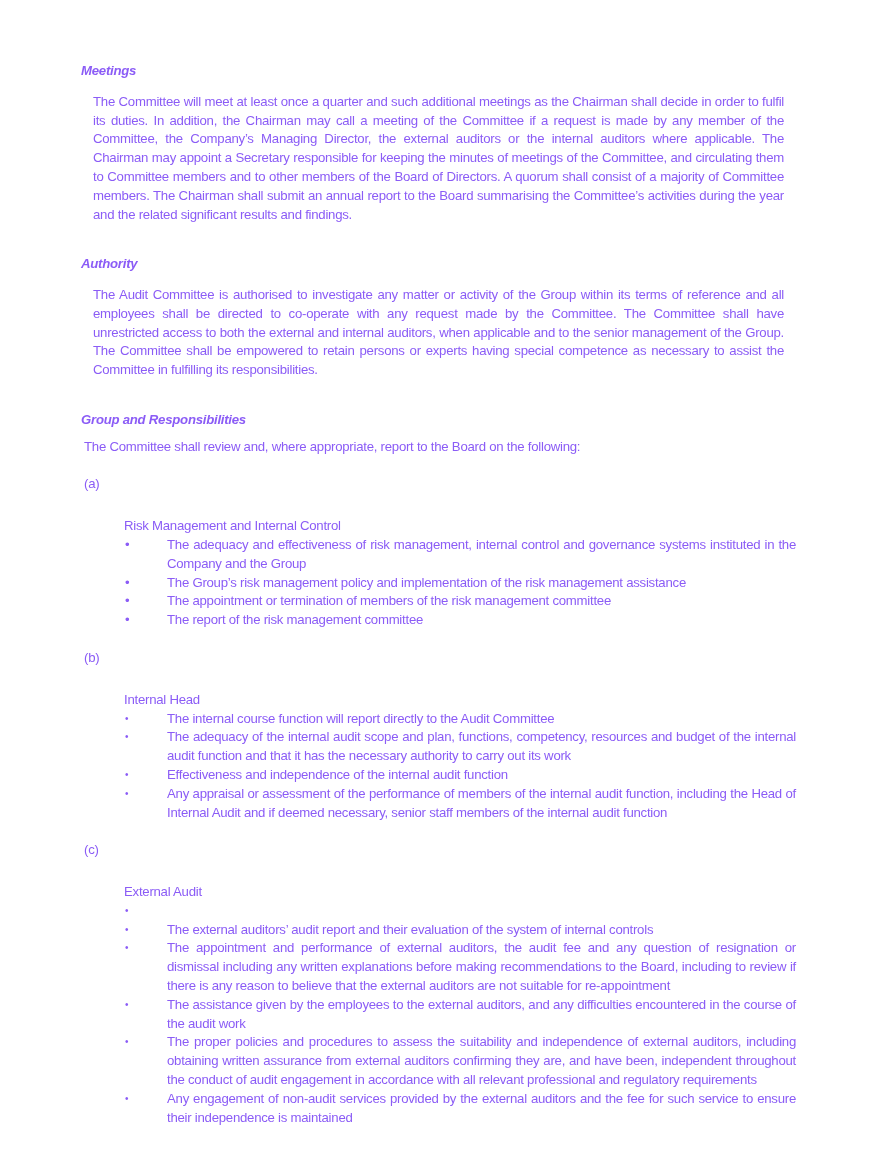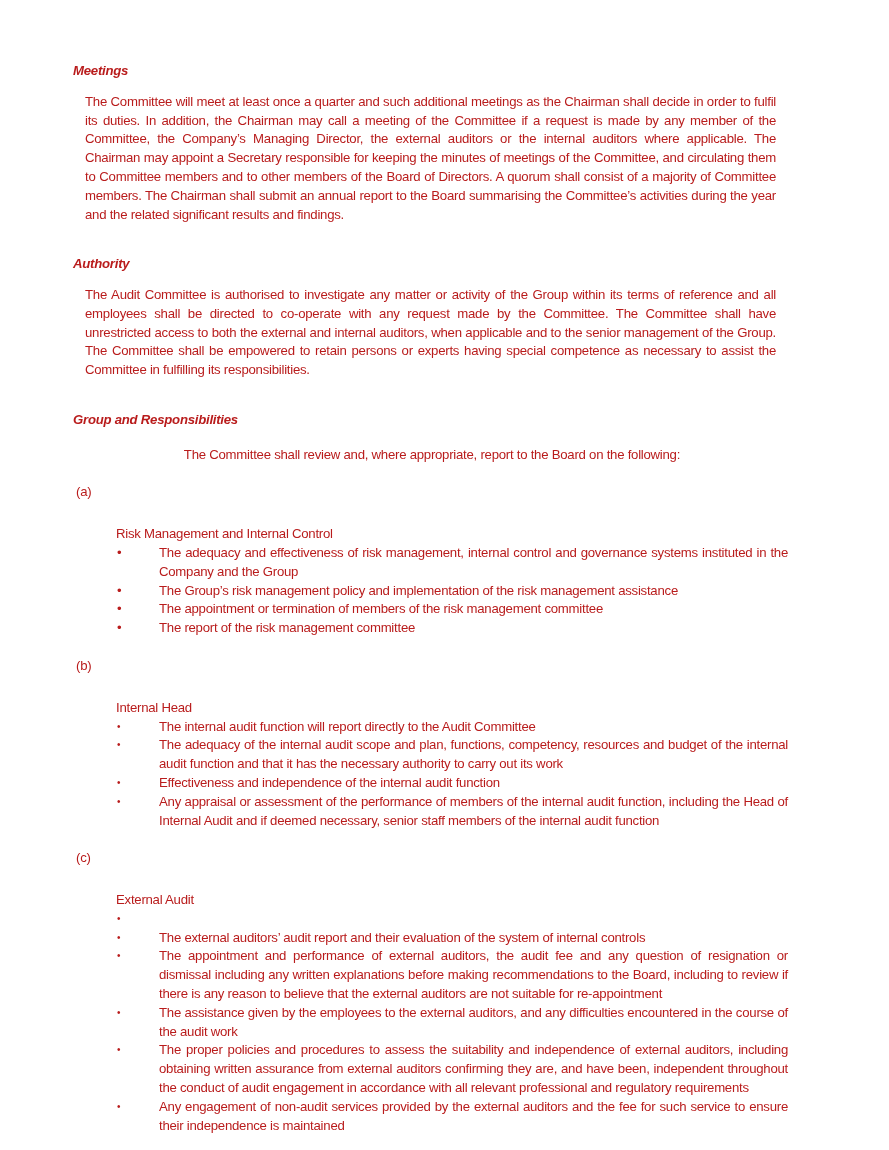--- a/index.html
+++ b/index.html
@@ -1,26 +1,26 @@
 <!DOCTYPE html>
 <html><head>
 <meta charset="utf-8">
 <style>
   html, body { margin: 0; padding: 0; background: #ffffff; }
   body { width: 889px; height: 1150px; position: relative; overflow: hidden; }
   .page {
-    position: absolute; left: 73px; top: 62px; width: 715px;
+    position: absolute; left: 81px; top: 62px; width: 715px;
     font-family: "Liberation Sans", sans-serif;
-    font-size: 13.2px; line-height: 18.8px; color: #b91c1c;
+    font-size: 13.2px; line-height: 18.8px; color: #8b5cf6;
     letter-spacing: -0.25px;
   }
   .heading { font-style: italic; font-weight: bold; margin: 0; }
   .para { margin: 12px; text-align: justify; }
   .gap { height: 18.8px; }
-  .intro { margin: 16px 0 0 3px; text-align: center; }
+  .intro { margin: 8px 0 0 3px; }
   .section-head { display: flex; margin: 0; }
   .section-marker { width: 43px; padding-left: 3px; box-sizing: border-box; }
   .section-title { flex: 1; margin-top: 42px; }
   .bullets { list-style: none; margin: 0; padding: 0; }
   .bullet { display: flex; margin: 0; }
   .bullet-glyph { width: 86px; padding-left: 44px; box-sizing: border-box; }
   .bullet-glyph.solid { font-size: 13.2px; }
   .bullet-glyph.small { font-size: 10px; }
   .bullet-text { flex: 1; text-align: justify; }
 </style>
@@ -65,21 +65,21 @@
   </ul>
   <div class="gap"></div>
 
   <div class="section-head">
     <span class="section-marker">(b)</span>
     <span class="section-title">Internal Head</span>
   </div>
   <ul class="bullets">
     <li class="bullet">
         <span class="bullet-glyph small">•</span>
-        <span class="bullet-text">The internal audit function will report directly to the Audit Committee</span>
+        <span class="bullet-text">The internal course function will report directly to the Audit Committee</span>
       </li>
     <li class="bullet">
         <span class="bullet-glyph small">•</span>
         <span class="bullet-text">The adequacy of the internal audit scope and plan, functions, competency, resources and budget of the internal audit function and that it has the necessary authority to carry out its work</span>
       </li>
     <li class="bullet">
         <span class="bullet-glyph small">•</span>
         <span class="bullet-text">Effectiveness and independence of the internal audit function</span>
       </li>
     <li class="bullet">

